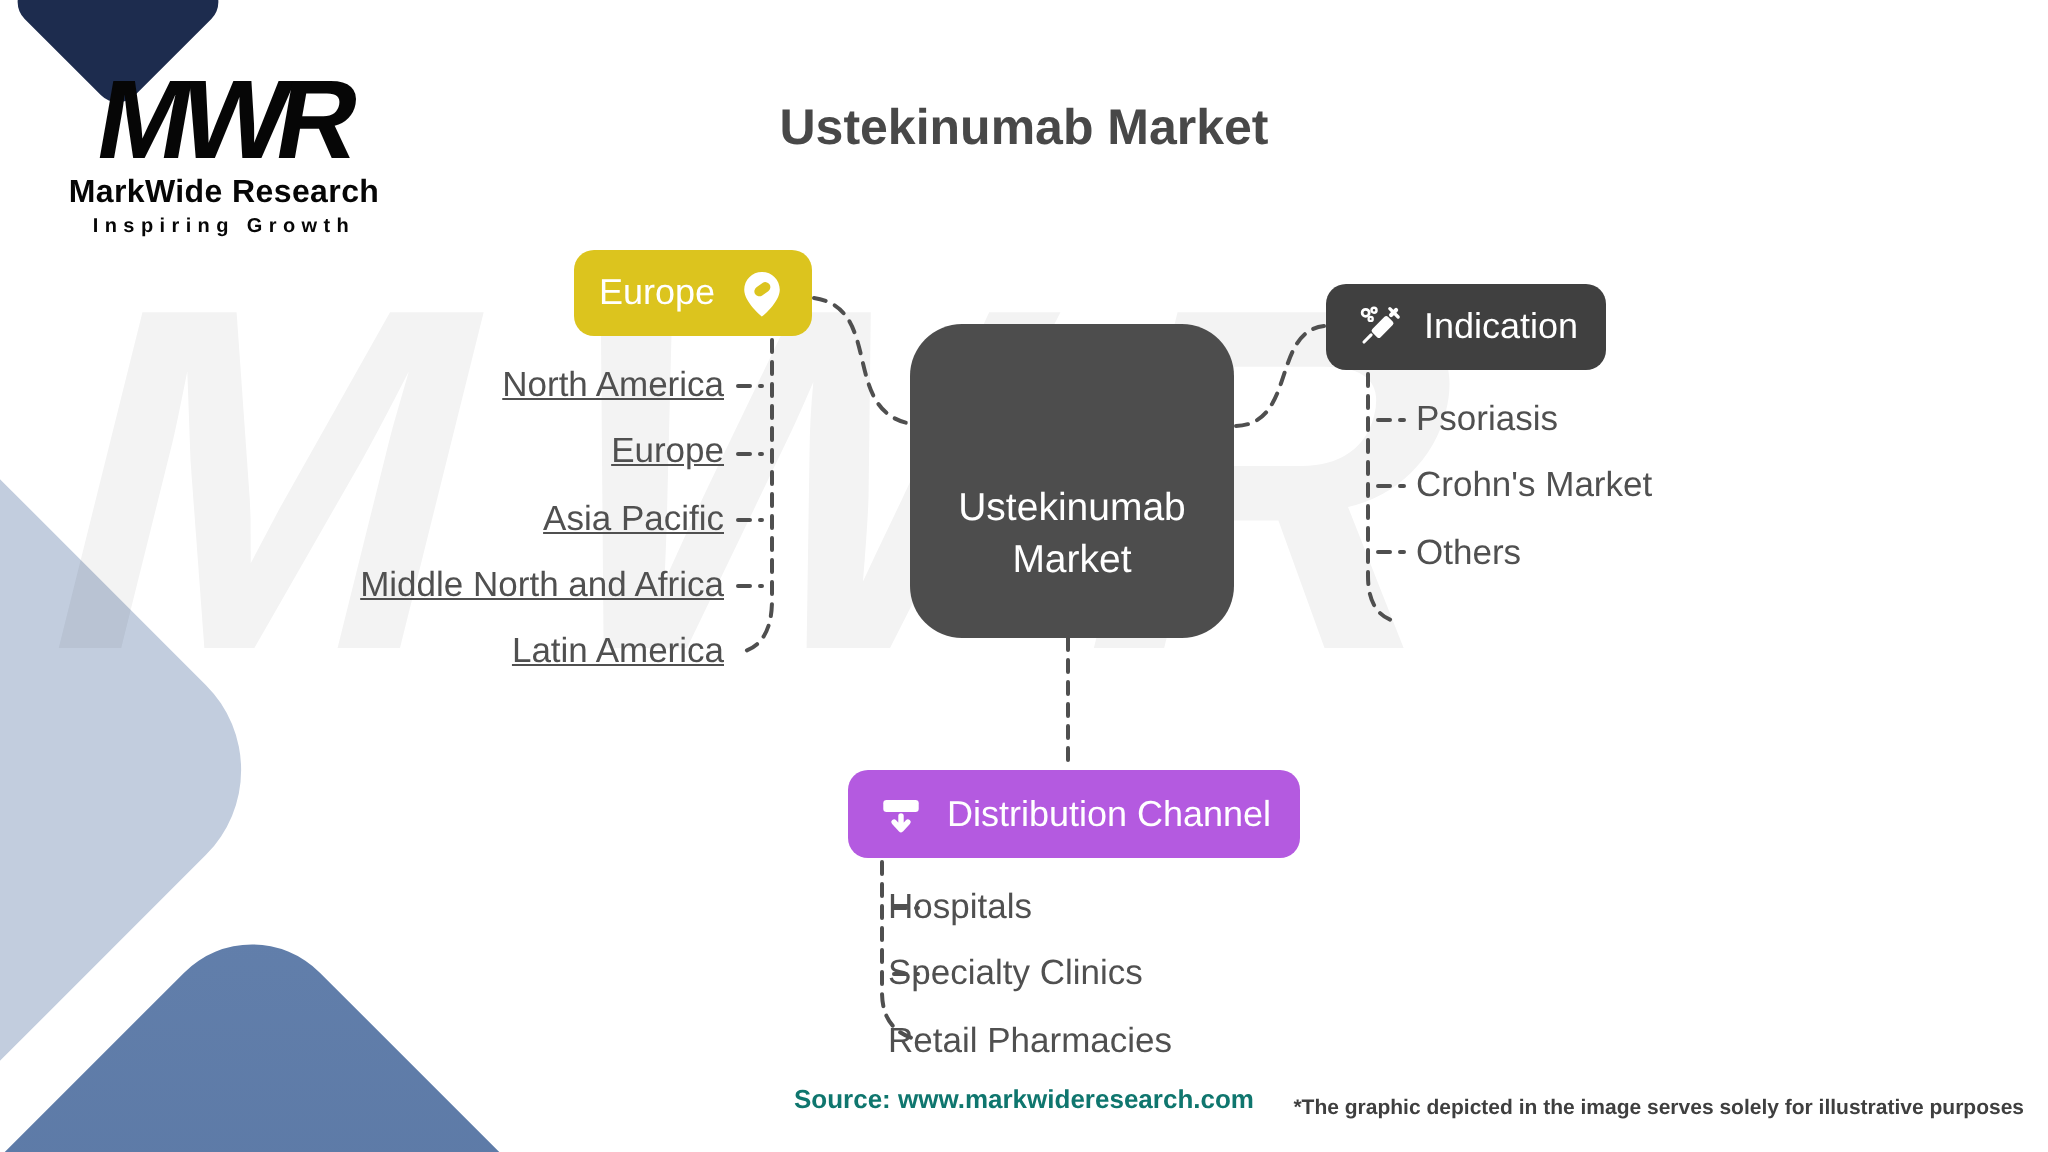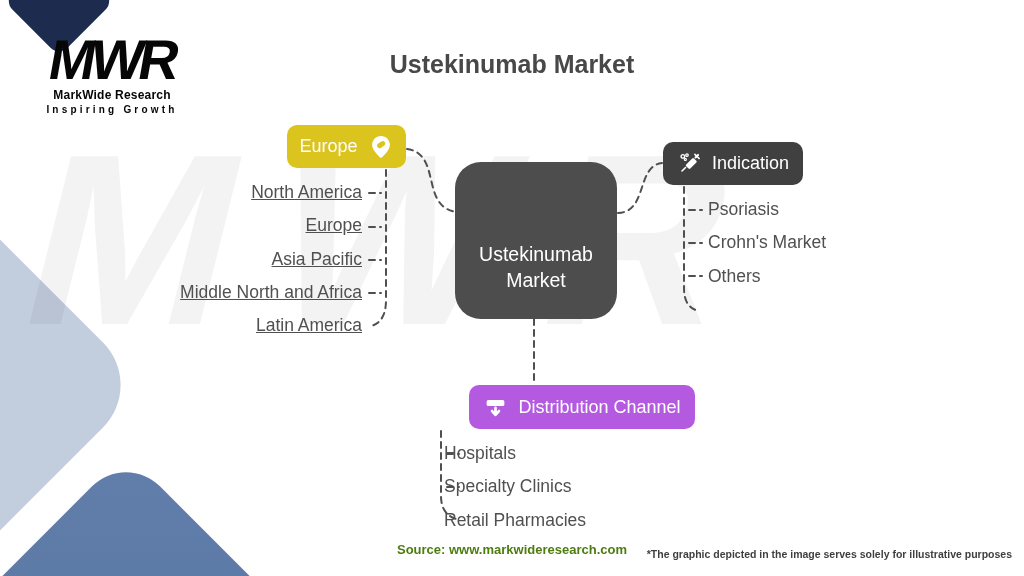--- a/index.html
+++ b/index.html
@@ -14,21 +14,21 @@
   .decor-steel{left:-30px;top:517px;width:312px;height:312px;border-radius:48px;transform:rotate(45deg);}
   
   .watermark{
     position:absolute;z-index:2;left:34px;top:118px;font-size:244px;font-weight:900;
     letter-spacing:42px;line-height:1;transform:skewX(-14deg);
     color:rgba(25,25,25,0.05);white-space:nowrap;user-select:none;
   }
   
   .logo{position:absolute;z-index:4;left:28px;top:32px;width:168px;text-align:center;color:#060606;}
   .logo-mark{font-size:56px;font-weight:900;letter-spacing:-5px;line-height:1.0;transform:skewX(-10deg);}
-  .logo-name{font-size:12px;font-weight:800;margin-top:0px;letter-spacing:0.2px;}
+  .logo-name{font-size:16px;font-weight:800;margin-top:0px;letter-spacing:0.2px;}
   .logo-tagline{font-size:10px;font-weight:700;letter-spacing:3.2px;margin-top:2px;}
   
   .title{position:absolute;z-index:4;left:0;right:0;top:50px;text-align:center;
          font-size:25px;font-weight:700;color:#484848;}
   
   .connectors{position:absolute;z-index:3;left:0;top:0;}
   
   .center-node{
     position:absolute;z-index:4;left:455px;top:162px;width:162px;height:157px;
     border-radius:26px;display:flex;align-items:center;justify-content:center;
@@ -37,32 +37,32 @@
     width:124px;text-align:center;color:#fff;font-size:19.5px;line-height:26px;
     transform:translateY(26px);
   }
   
   .badge{
     position:absolute;z-index:4;display:flex;align-items:center;justify-content:center;
     gap:10px;border-radius:10px;color:#fff;font-size:18px;
   }
   .badge-region{left:287px;top:125px;width:119px;height:43px;}
   .badge-indication{left:663px;top:142px;width:140px;height:43px;}
-  .badge-distribution{left:424px;top:385px;width:226px;height:44px;margin-left:45px;}
+  .badge-distribution{left:424px;top:385px;width:226px;height:44px;}
   .badge .icon{display:flex;align-items:center;justify-content:center;}
   
   .leaf-list{position:absolute;z-index:4;color:#505050;font-size:17.5px;}
   .leaf-list>div{height:33.3px;display:flex;align-items:center;}
   .list-region{left:120px;top:176px;width:242px;}
   .list-region>div{justify-content:flex-end;text-decoration:underline;}
   .list-indication{left:708px;top:193px;width:260px;}
   .list-distribution{left:444px;top:437px;width:260px;}
   
   .source{position:absolute;z-index:4;left:0;right:0;top:542px;text-align:center;
-          font-size:13px;font-weight:700;color:#4d7c0f;}
+          font-size:13px;font-weight:700;color:#0f766e;}
   .disclaimer{position:absolute;z-index:4;right:12px;top:548px;font-size:10.5px;color:#3f3f3f;font-weight:bold;}
 </style>
 </head>
 <body>
 
 <div id="canvas">
 
   <div class="decor decor-navy" style="background: rgb(29, 44, 78);"></div>
   <div class="decor decor-light" style="background: rgb(194, 205, 222);"></div>
   <div class="decor decor-steel" style="background:linear-gradient(135deg,#627fab,#52709e);"></div>

